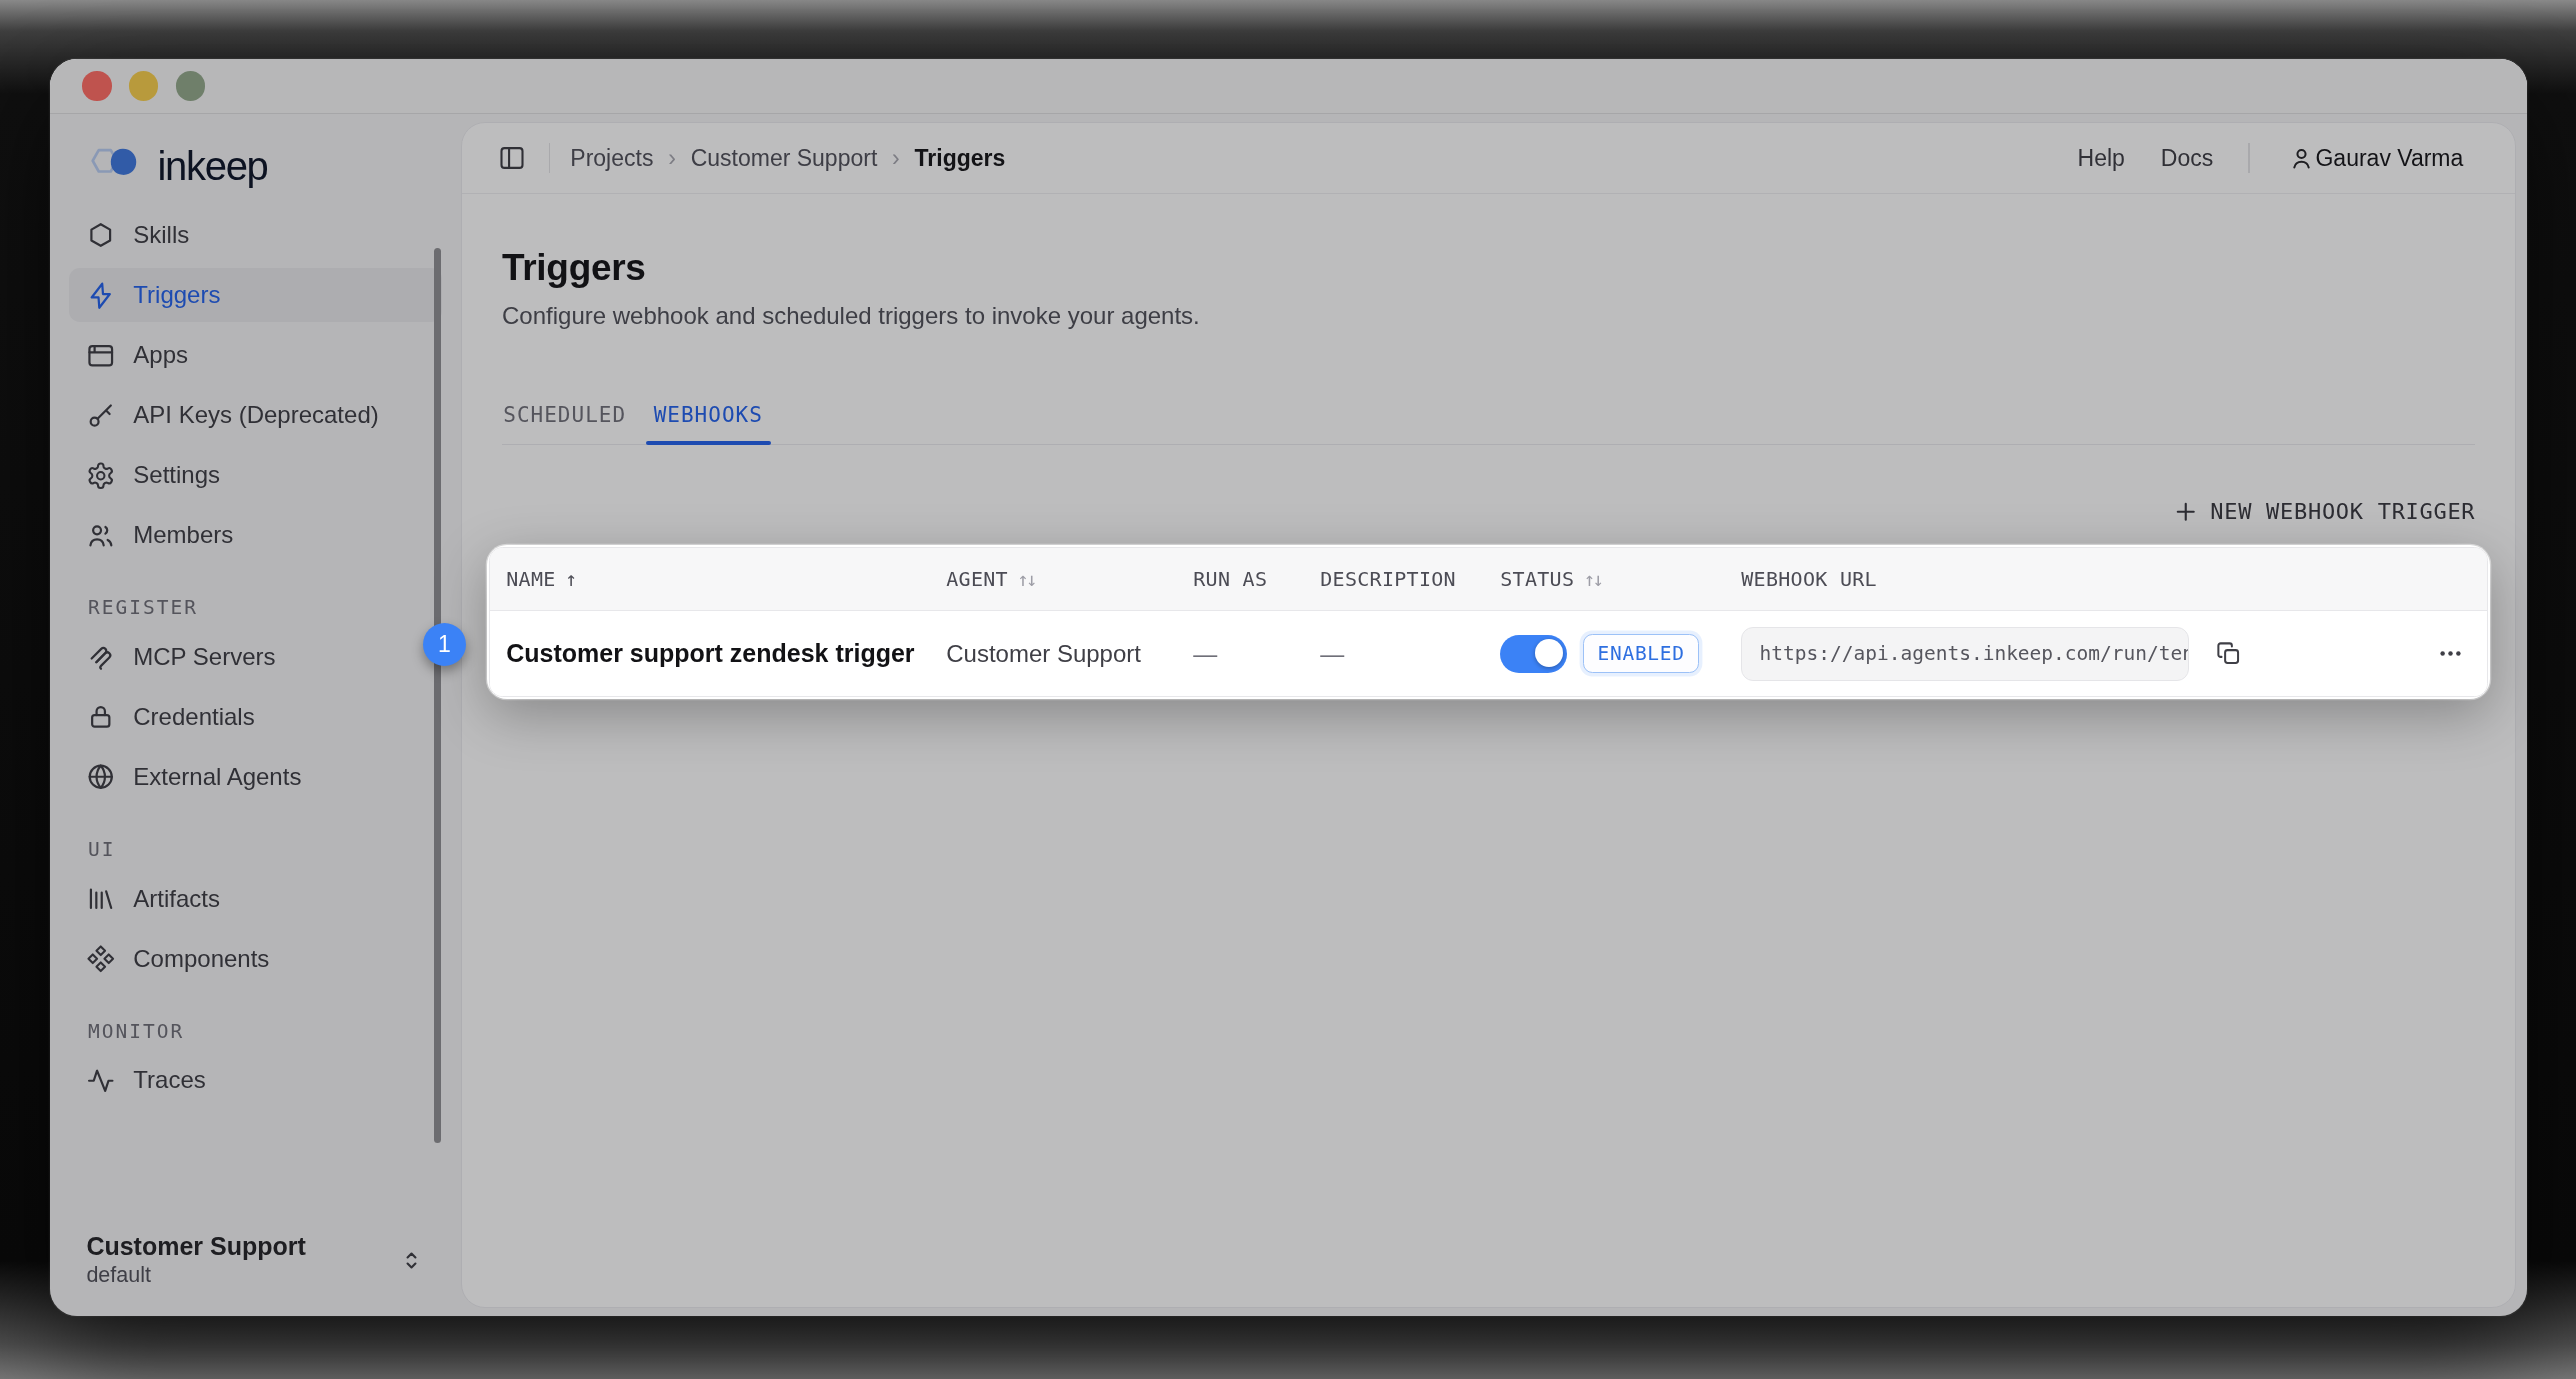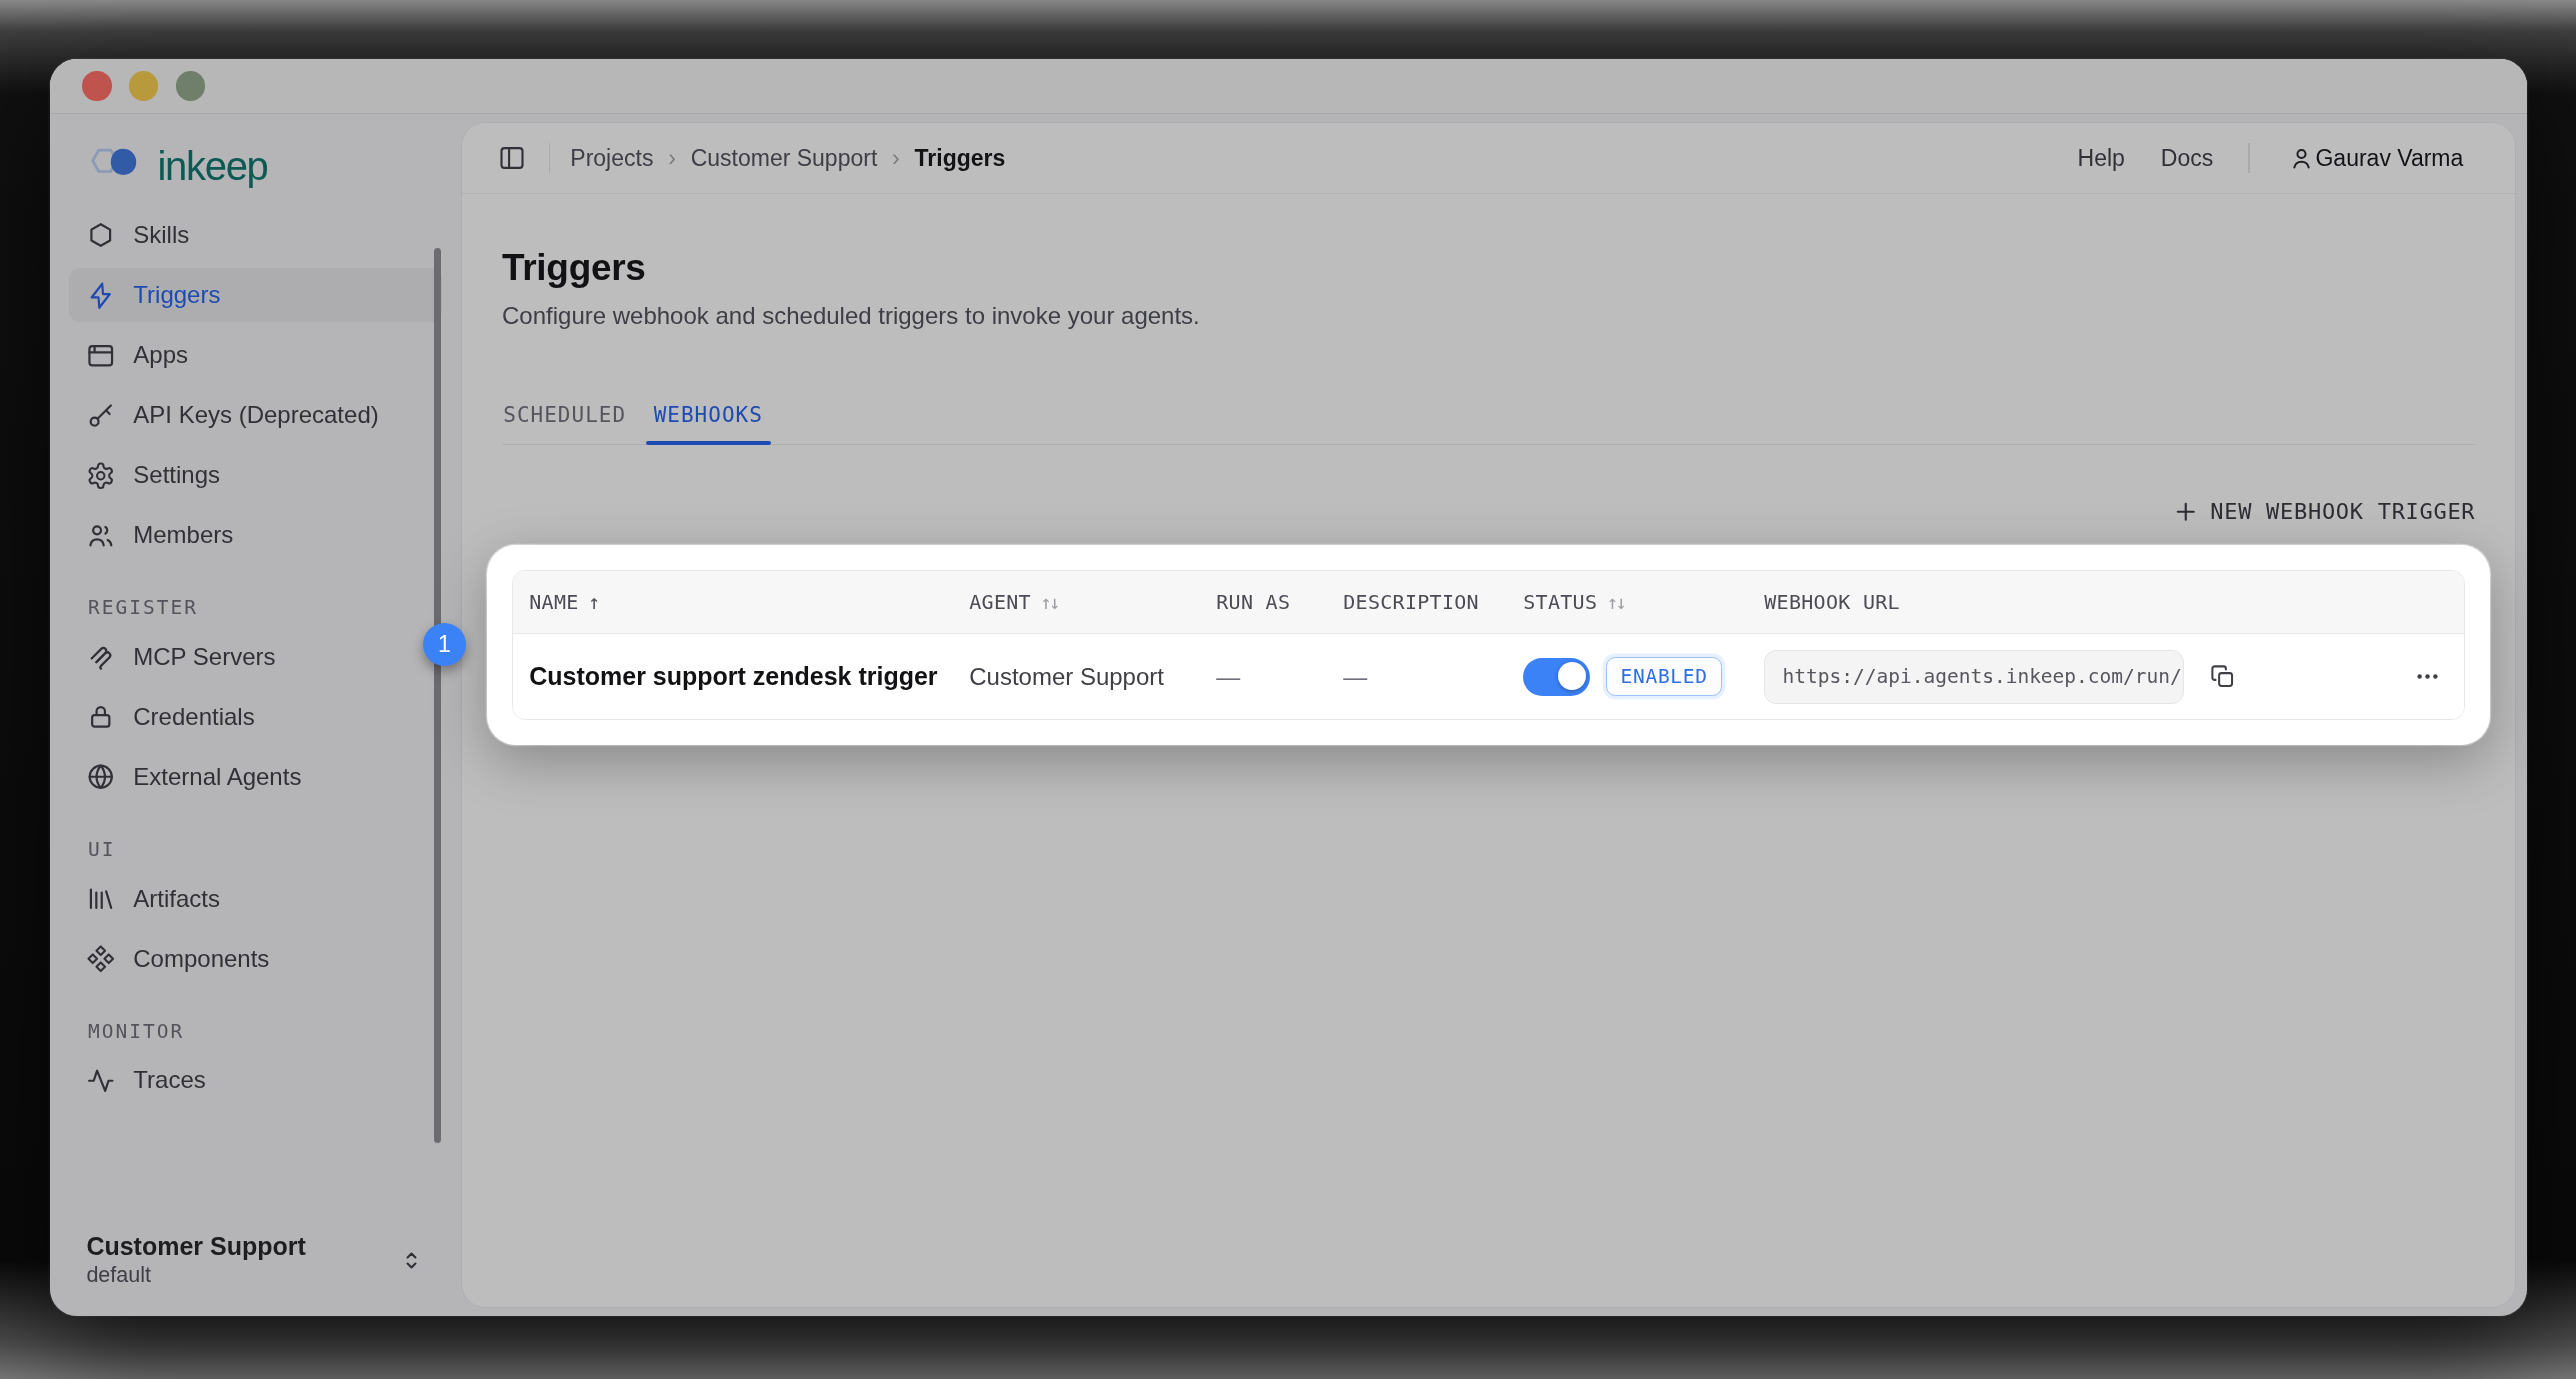--- a/index.html
+++ b/index.html
@@ -24,21 +24,21 @@
   }
   .light { width:29.5px; height:29.5px; border-radius:50%; }
   .light.red { background:#ff6e66; } .light.yellow { background:#f6ce4e; } .light.green { background:#94a98c; }
 
   .app { flex:1; display:flex; min-height:0; position:relative; }
 
   
   .sidebar { width:411px; flex:none; display:flex; flex-direction:column; padding:27px 19px 27px; position:relative; }
   .logo { display:flex; align-items:center; gap:6.7px; padding:0 14.8px; height:50px; margin-bottom:17.4px; }
   .logo-mark { width:67px; height:48px; flex:none; }
-  .logo-word { font-size:40px; font-weight:500; color:#0f766e; letter-spacing:-1.3px; }
+  .logo-word { font-size:40px; font-weight:500; color:#0f172a; letter-spacing:-1.3px; }
 
   .nav-label { margin:34px 0 10.7px; padding:0 19px; font-family:"DejaVu Sans Mono",monospace; font-size:19.5px; letter-spacing:2px; color:#6f6f78; }
   .item { height:54px; margin-bottom:6px; border-radius:10.7px; display:flex; align-items:center; gap:17.4px; padding:0 17.4px; font-size:24px; color:#3f3f46; cursor:default; }
   .item .nicon { width:29.5px; height:29.5px; flex:none; display:flex; align-items:center; justify-content:center; color:#3f3f46; }
   .item.active { background:#e7e7ea; color:#2563eb; }
   .item.active .nicon { color:#2563eb; }
   .nicon svg, .ic svg { width:100%; height:100%; display:block; }
 
   .sidebar-footer { margin-top:auto; padding:0 17.4px; display:flex; align-items:center; }
   .proj-text { flex:1; min-width:0; }
@@ -74,22 +74,22 @@
   .tab.active { color:#2563eb; }
   .tab.active::after { content:""; position:absolute; left:-6.7px; right:-6.7px; bottom:-1.3px; height:4px; border-radius:2px; background:#2563eb; }
 
   .actions { display:flex; justify-content:flex-end; margin-top:51px; }
   .new-btn { display:flex; align-items:center; gap:12px; font-family:"DejaVu Sans Mono",monospace; font-size:22px; letter-spacing:0.7px; color:#3a3a41; height:32px; }
   .new-btn .ic { width:25.5px; height:25.5px; }
 
   
   .dim { position:absolute; inset:0; z-index:50; background:rgba(8,8,10,.26); }
   .spotlight-card {
-    position:relative; z-index:60; margin:17.4px -14.8px 0; padding:25px;
-    background:#fff; border-radius:29px;
+    position:relative; z-index:60; margin:17.4px -14.8px 0; padding:2px;
+    background:#fff; border-radius:20px;
     box-shadow:0 16px 54px rgba(0,0,0,.28), 0 0 0 1.3px rgba(255,255,255,.55);
   }
   .wtable { border:1.3px solid #e7e7ea; border-radius:13.4px; overflow:hidden; background:#fff; }
   .thead, .trow { display:grid; grid-template-columns:440px 247px 127px 180px 241px 1fr; align-items:center; }
   .thead { height:63px; background:#f7f7f8; border-bottom:1.3px solid #e7e7ea; }
   .th { display:flex; align-items:center; gap:9.4px; padding-left:16px; font-family:"DejaVu Sans Mono",monospace; font-size:20px; color:#4c4c55; letter-spacing:0.3px; }
   .sort { font-family:"DejaVu Sans Mono",monospace; font-size:20px; color:#52525b; }
   .sort.dim2 { color:#9d9da6; font-size:19px; letter-spacing:-2.7px; }
   .trow { height:85px; background:#fff; }
   .td { padding-left:16px; font-size:24px; color:#3f3f46; }

